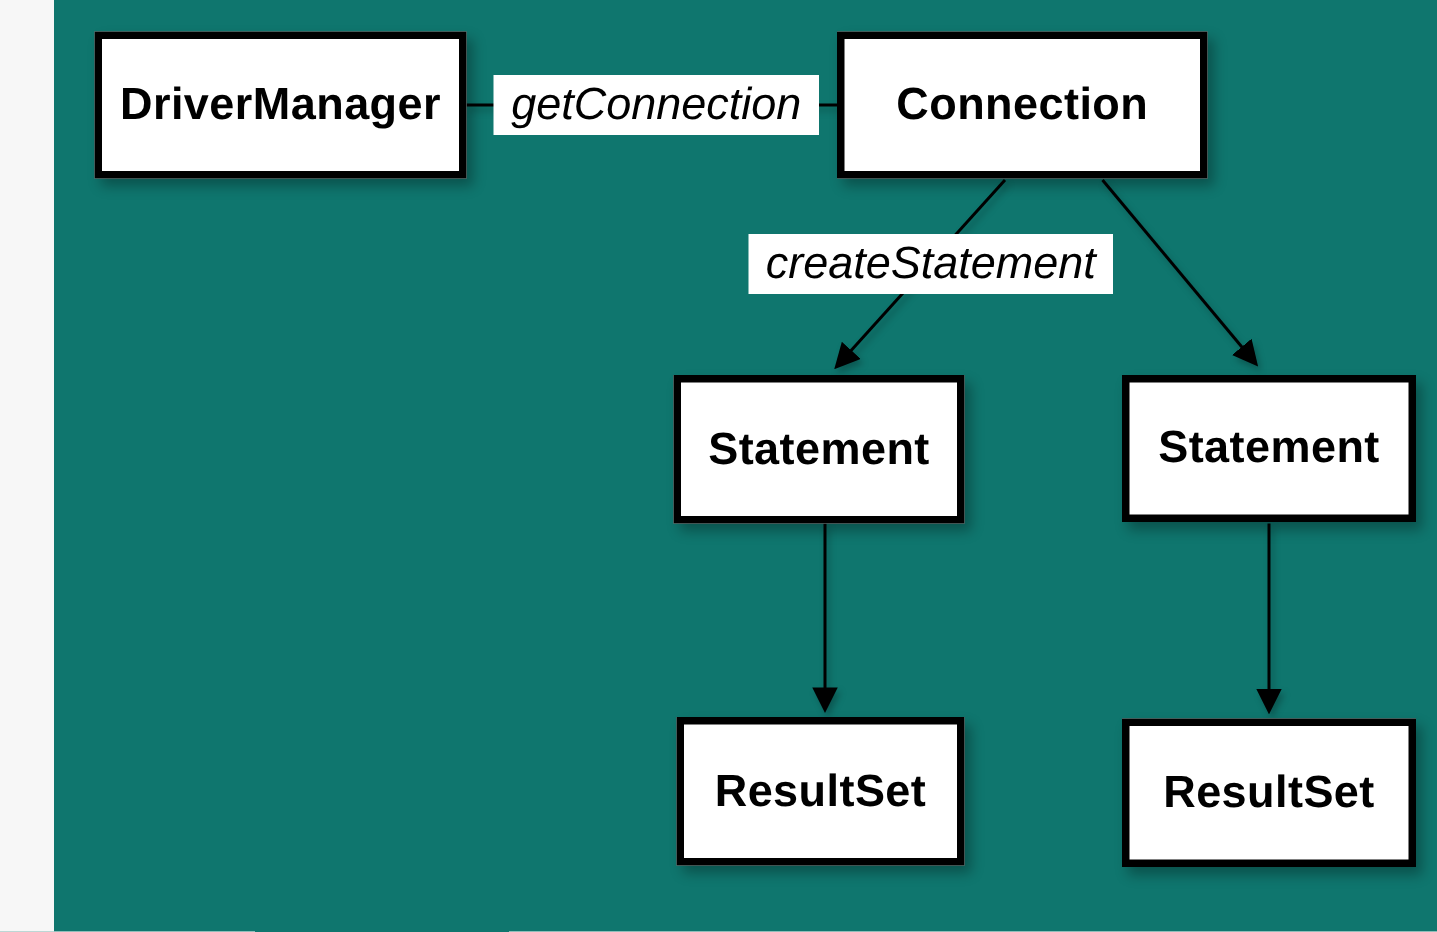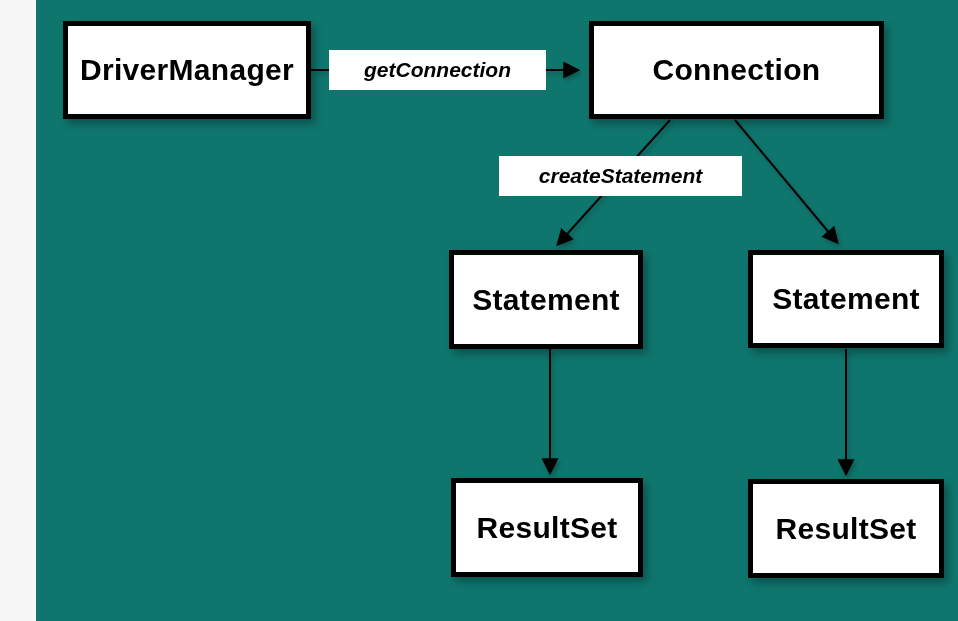--- a/index.html
+++ b/index.html
@@ -34,23 +34,23 @@
     letter-spacing: 0.3px;
     color: #000000;
     white-space: nowrap;
   }
   .edge-label {
     position: absolute;
     background: #ffffff;
     display: flex;
     align-items: center;
     justify-content: center;
-    font-size: 21px;
+    font-size: 30px;
     font-style: italic;
-    font-weight: 700;
+    font-weight: 400;
     color: #000000;
     white-space: nowrap;
   }
 </style>
 </head>
 <body>
 
 <div class="canvas">
 
   <svg class="edges" width="958" height="621" viewBox="0 0 958 621">
@@ -63,21 +63,21 @@
     <line x1="634" y1="120" x2="523" y2="243" stroke="#000000" stroke-width="2" marker-end="url(#arrowhead)"></line>
     <line x1="699" y1="120" x2="800" y2="241" stroke="#000000" stroke-width="2" marker-end="url(#arrowhead)"></line>
     <line x1="514" y1="349" x2="514" y2="471" stroke="#000000" stroke-width="2" marker-end="url(#arrowhead)"></line>
     <line x1="810" y1="349" x2="810" y2="472" stroke="#000000" stroke-width="2" marker-end="url(#arrowhead)"></line>
   </svg>
 
   <div class="node" style="left:27px;  top:21px;  width:248px; height:98px;">
     <span>DriverManager</span>
   </div>
 
-  <div class="node" style="left:553px; top:21px;  width:295px; height:98px;">
+  <div class="node" style="left:522px; top:21px;  width:247px; height:98px;">
     <span>Connection</span>
   </div>
 
   <div class="node" style="left:413px; top:250px; width:194px; height:99px;">
     <span>Statement</span>
   </div>
 
   <div class="node" style="left:712px; top:250px; width:196px; height:98px;">
     <span>Statement</span>
   </div>

